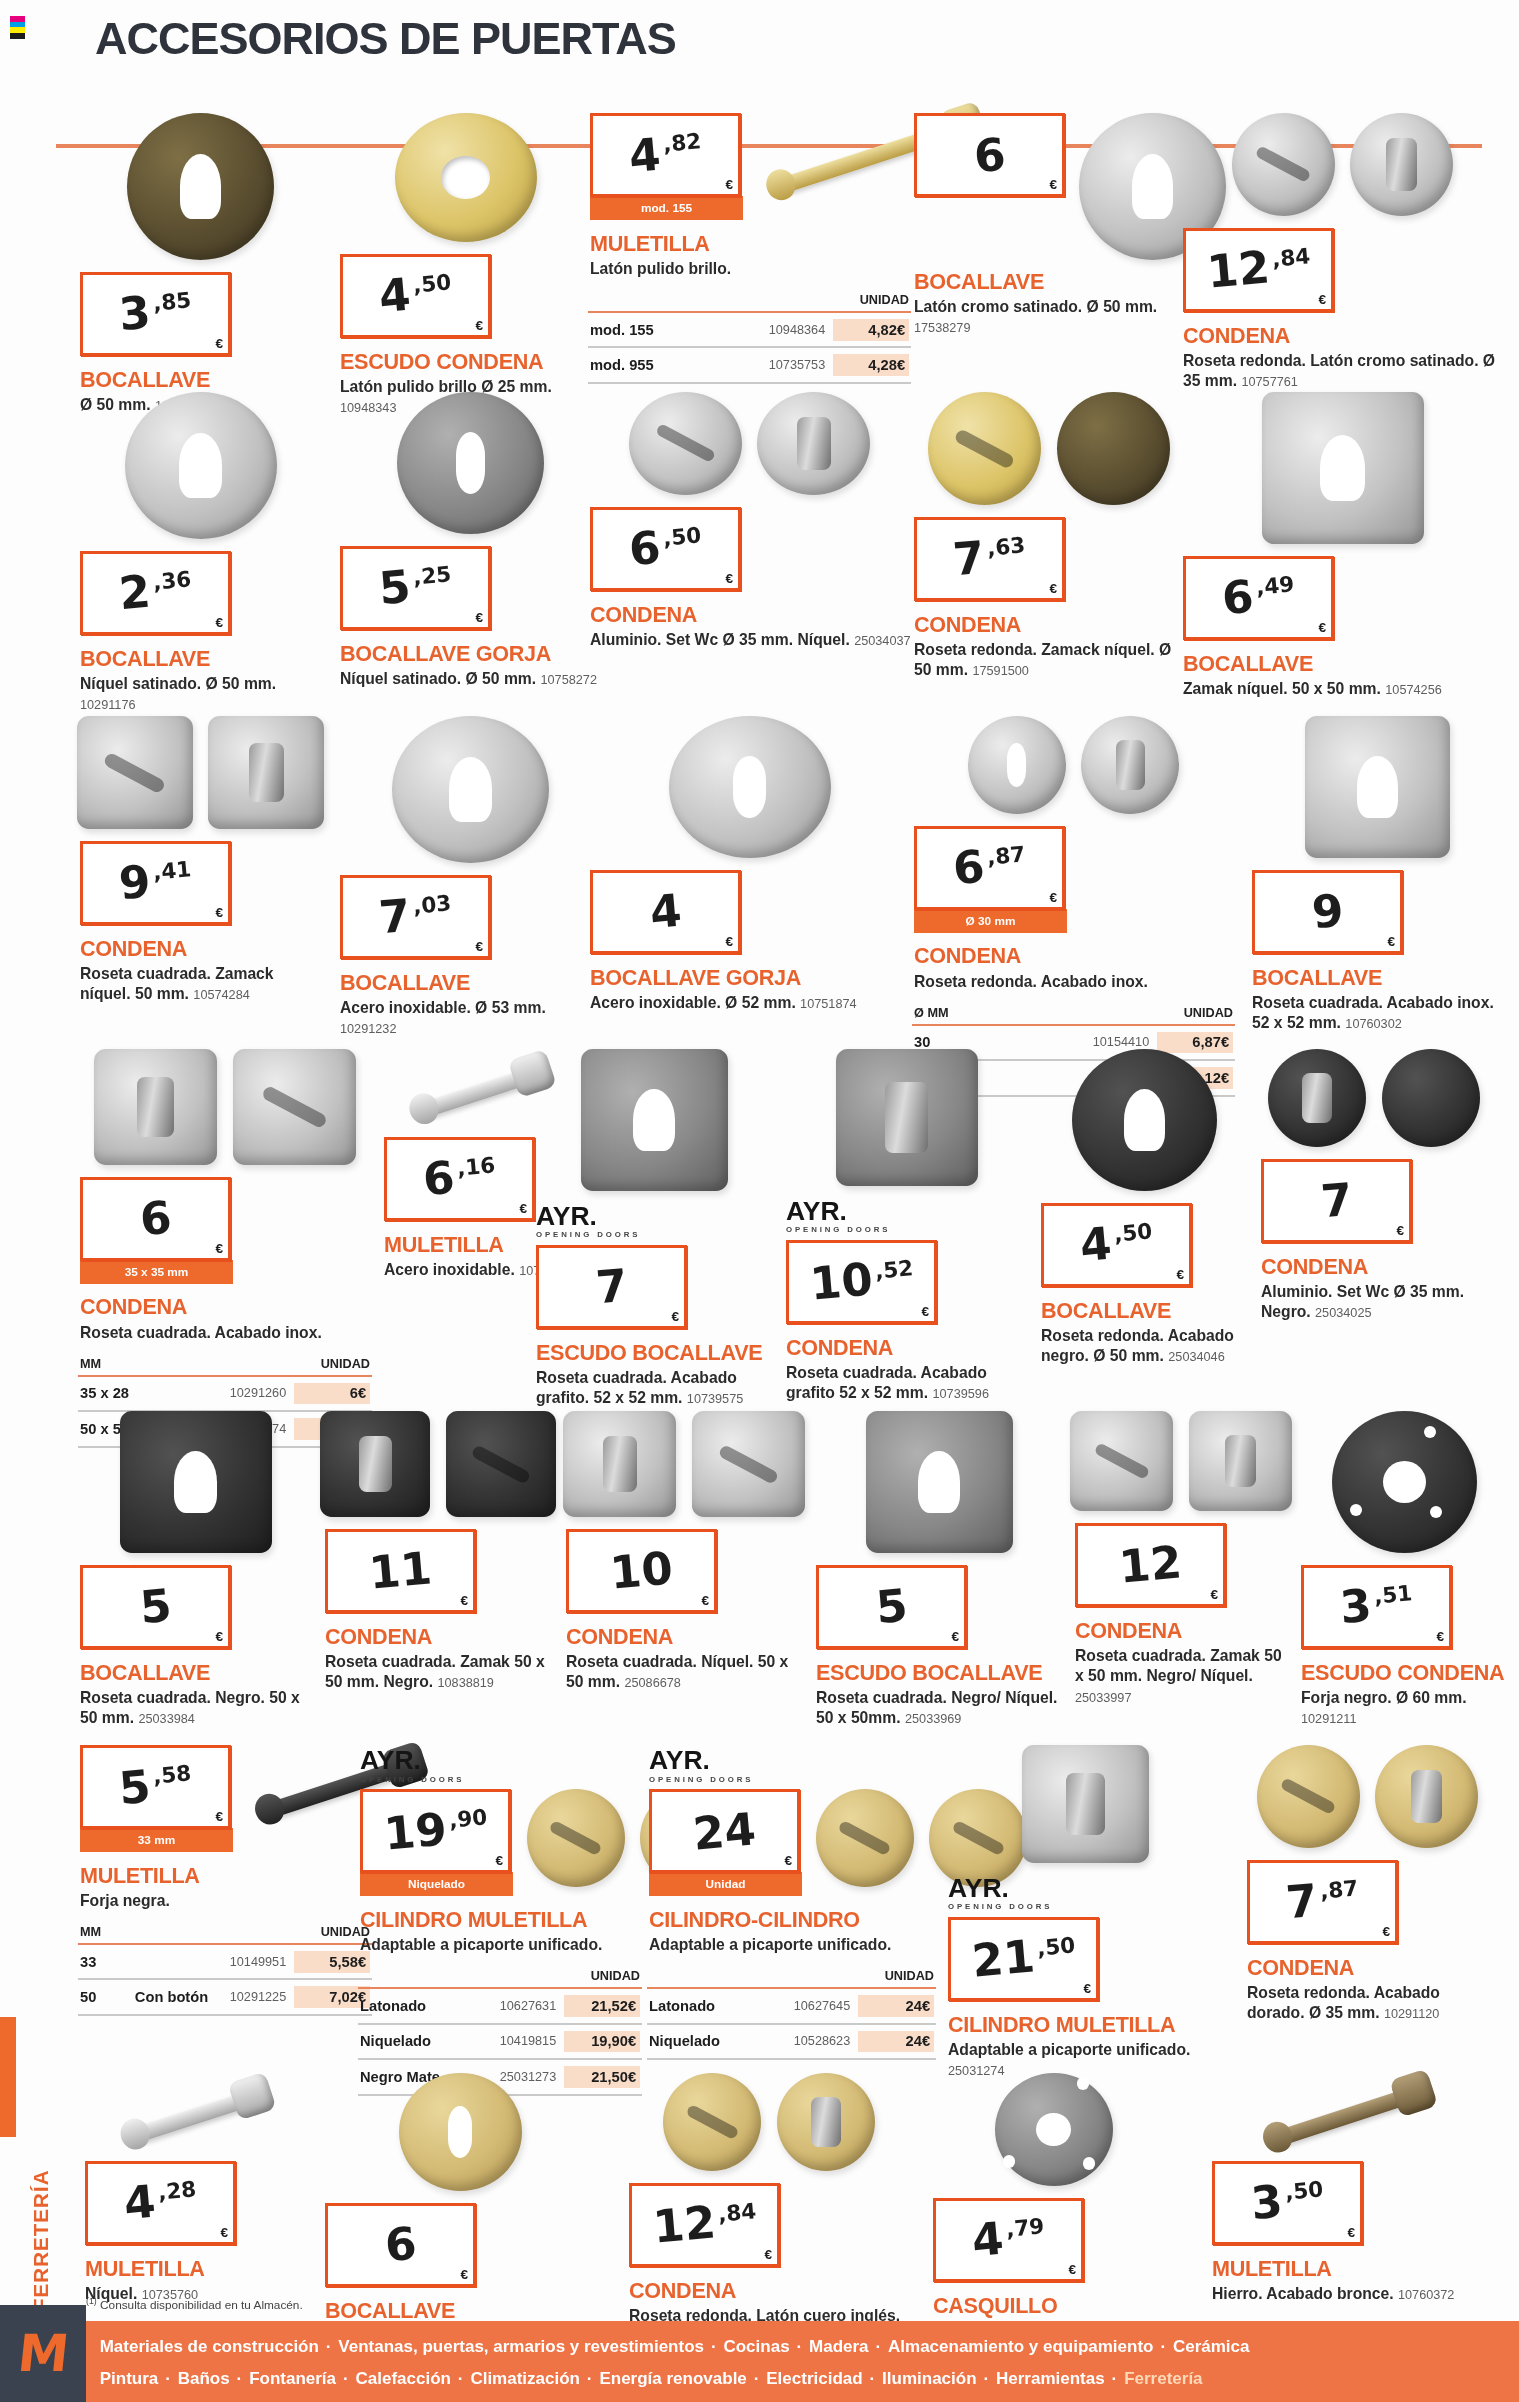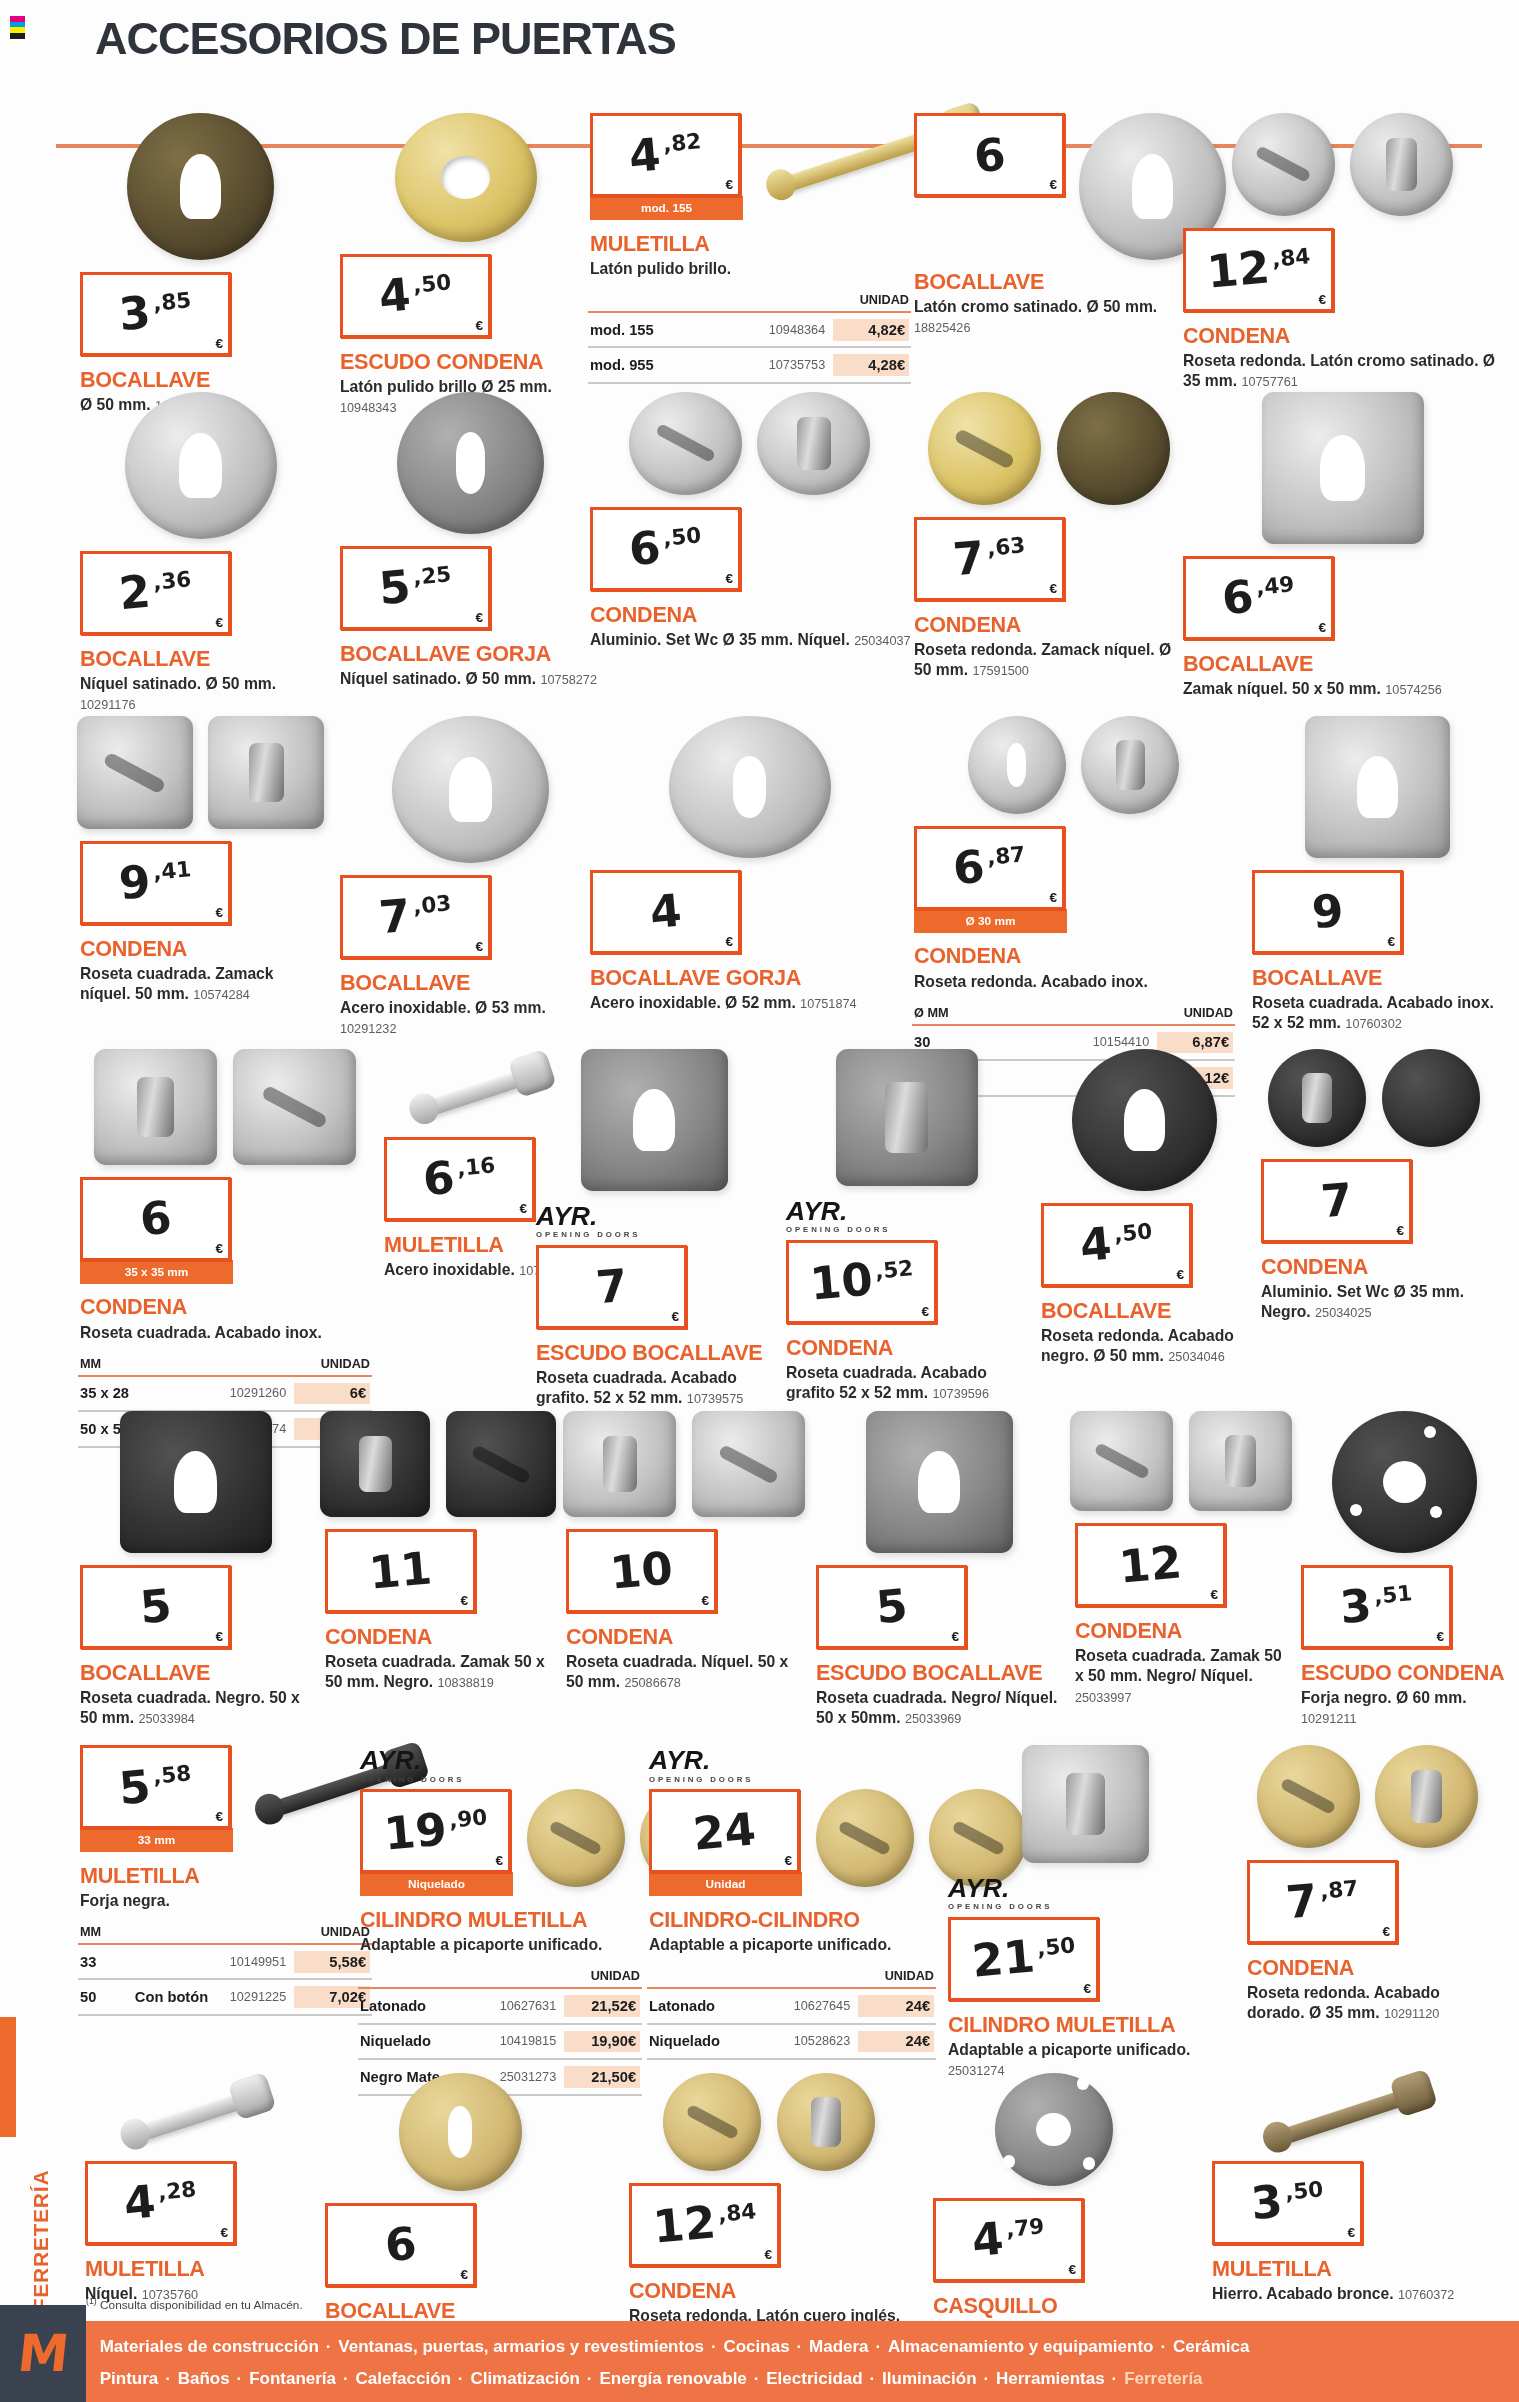--- a/index.html
+++ b/index.html
@@ -44,21 +44,21 @@
   .rod::before{content:"";position:absolute;left:-13.7px;top:-8.8px;width:29px;height:31px;border-radius:50%;background:inherit;}
 
   .tagblock{display:inline-block;margin:0 0 2px 2px;}
   .tag{width:145px;height:78px;border:3.9px solid #e8501d;background:#fff;position:relative;display:flex;align-items:center;justify-content:center;box-shadow:1px 1px 0 #e8501d;}
   .p-int{font-size:45px;font-weight:800;color:#1d1d1d;transform:rotate(-5deg);font-family:"DejaVu Sans",sans-serif;}
   .p-dec{font-size:21.6px;font-weight:800;color:#1d1d1d;margin:-25.5px 0 0 2.9px;transform:rotate(-5deg);font-family:"DejaVu Sans",sans-serif;}
   .p-eur{position:absolute;right:4.9px;bottom:2px;font-size:13.7px;font-weight:700;color:#1d1d1d;}
   .tbadge{width:153px;background:#ed6a2c;color:#fff;font-size:11.8px;font-weight:700;text-align:center;padding:4.9px 0;margin-top:-1px;}
 
   .ayr{margin:2px 0 5.9px 2px;line-height:1;}
-  .ayr .a1{font-size:26.5px;font-weight:900;font-style:italic;color:#151515;letter-spacing:0;}
+  .ayr .a1{font-size:26.5px;font-weight:900;color:#151515;letter-spacing:0;}
   .ayr .a2{display:block;font-size:7.8px;letter-spacing:2.9px;color:#444;font-weight:700;margin-top:2px;}
 
   .pname{color:#e8622d;font-weight:800;font-size:21.6px;letter-spacing:-0.3px;margin:9.8px 0 3.9px 2px;line-height:1.08;}
   .pdesc{color:#2b2b2b;font-weight:700;font-size:15.7px;line-height:1.3;margin-left:2px;}
   .pcode{color:#5e5e5e;font-weight:400;font-size:12.7px;}
 
   .ptable{margin-top:11.8px;width:100%;font-size:14.7px;}
   .t-head{display:grid;grid-template-columns:auto 1fr auto;border-bottom:2.9px solid #e8855c;padding:2px 2px 3.9px;}
   .t-h1{font-weight:700;color:#222;font-size:12.7px;}
   .t-hu{grid-column:3;font-weight:700;color:#222;font-size:12.7px;}
@@ -160,21 +160,21 @@
               <span class="p-eur">€</span>
             </div>
           </div>
           <div class="ph-row">
             <div class="ph circle ch" style="width: 147px; height: 147px;">
               <div class="in-key"></div>
             </div>
           </div>
         </div>
         <div class="pname">BOCALLAVE</div>
-        <div class="pdesc"><span>Latón cromo satinado. Ø 50 mm.</span> <span class="pcode">18825426</span></div>
+        <div class="pdesc"><span>Latón cromo satinado. Ø 50 mm.</span> <span class="pcode">17538279</span></div>
       </div>
       <div class="card" style="left: 1181px; top: 113px; width: 323px;"><div class="ph-row">
           <div class="ph circle ch" style="width: 103px; height: 103px;">
             <div class="in-screw"></div>
           </div>
           <div class="ph circle ch" style="width: 103px; height: 103px;">
             <div class="in-knob"></div>
           </div>
         </div><div class="tagblock"><div class="tag">
             <span class="p-int">12</span>

